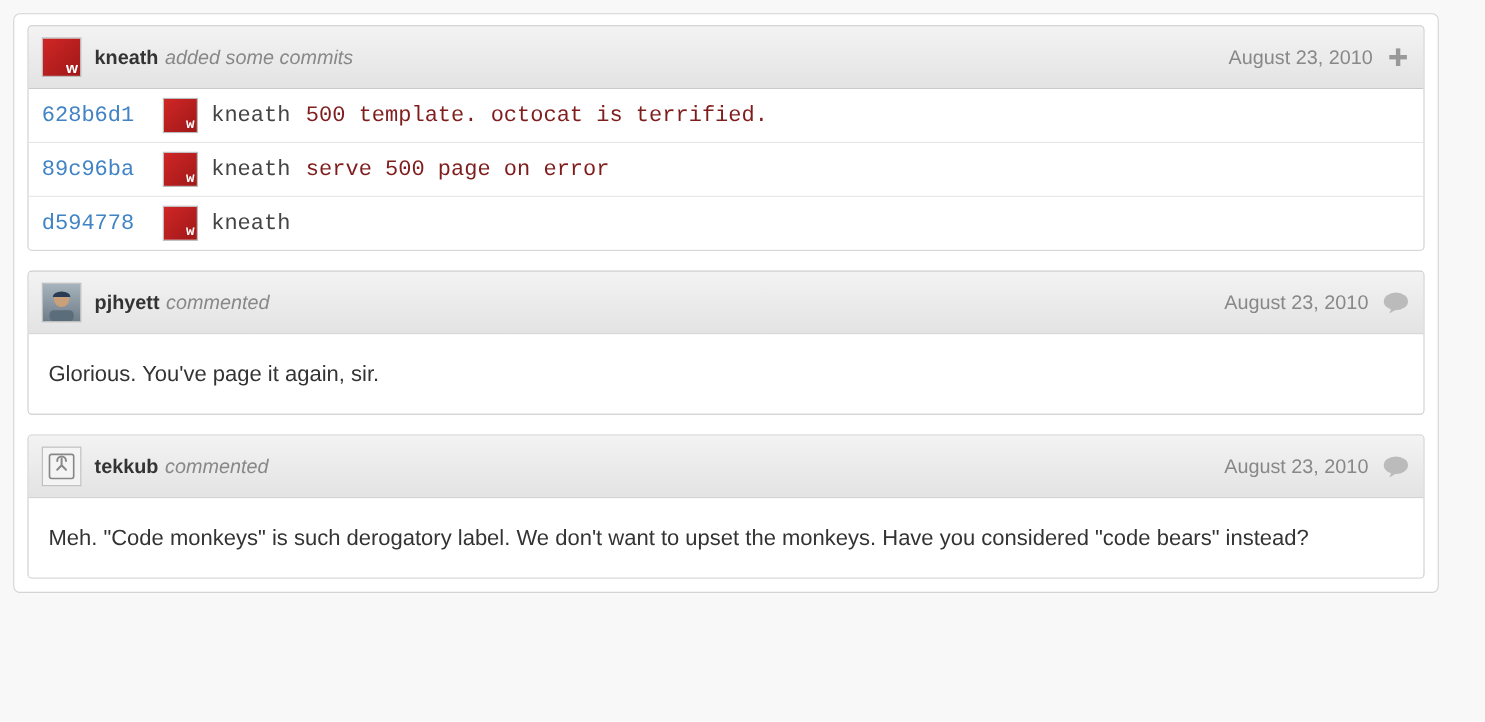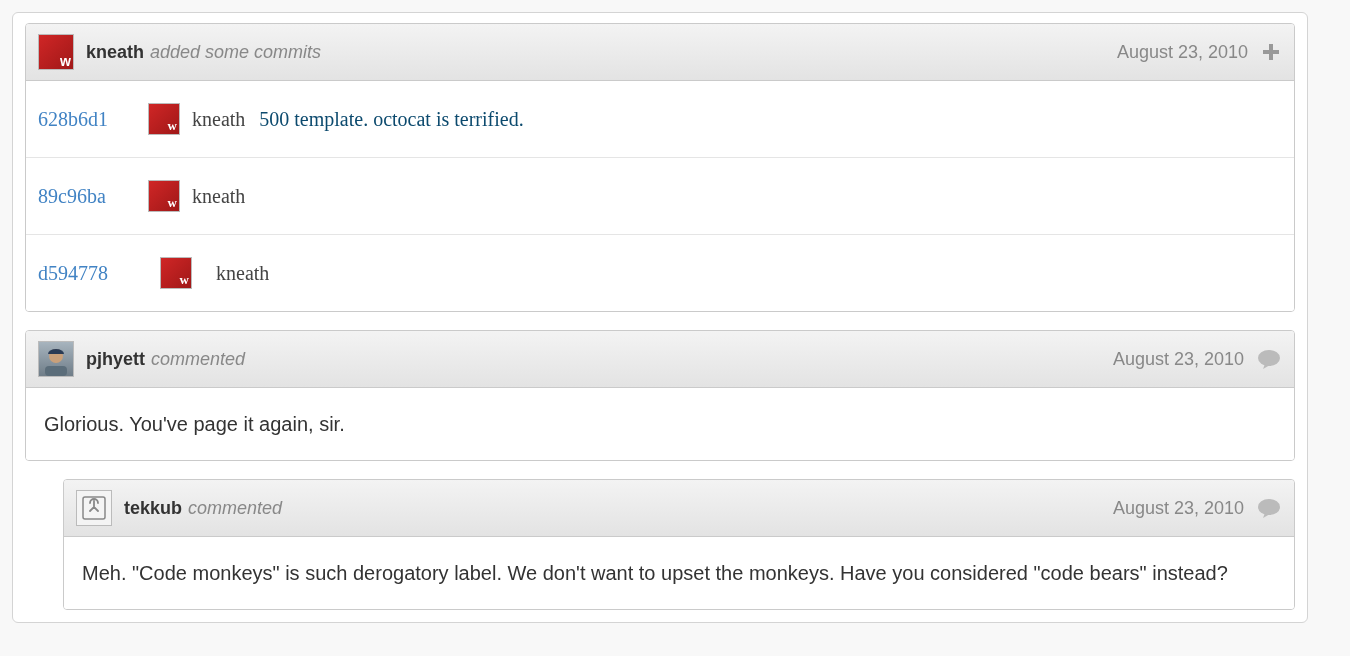--- a/index.html
+++ b/index.html
@@ -18,21 +18,21 @@
     border: 1px solid #d4d4d4;
     border-radius: 6px;
     padding: 10px 12px 12px 12px;
   }
   .block {
     border: 1px solid #cacaca;
     border-radius: 4px;
     margin-bottom: 18px;
     overflow: hidden;
   }
-  .block:last-child { margin-bottom: 0; margin-left: 38px; }
+  .block:last-child { margin-bottom: 0; }
   .header {
     display: flex;
     align-items: center;
     padding: 10px 12px;
     background: linear-gradient(#f3f3f3, #e3e3e3);
     border-bottom: 1px solid #cacaca;
   }
   .avatar {
     width: 36px;
     height: 36px;
@@ -84,38 +84,38 @@
     display: inline-flex; align-items:center; justify-content:center;
   }
   .icon-bubble {
     width: 26px; height: 22px;
     color: #bbb;
     display: inline-flex; align-items:center; justify-content:center;
   }
   .commit-row {
     display: flex;
     align-items: center;
-    padding: 22px 12px;
+    padding: 8px 12px;
     border-bottom: 1px solid #e5e5e5;
     background: #fff;
-    font-family: Liberation Serif, serif;
+    font-family: Liberation Mono, monospace;
     font-size: 20px;
   }
-  .commit-row:last-child { border-bottom: none; gap: 12px; }
+  .commit-row:last-child { border-bottom: none; }
   .sha {
     color: #4183c4;
     width: 110px;
     flex: 0 0 auto;
   }
   .commit-author {
     color: #444;
     margin: 0 14px 0 6px;
   }
   .commit-msg {
-    color: #0c4a6e;
+    color: #7f1d1d;
   }
   .commit-avatar {
     width: 32px; height: 32px;
     margin-right: 6px;
     border:1px solid #bbb;
     flex:0 0 auto;
     display:inline-flex; align-items:flex-end; justify-content:flex-end;
     padding:0 2px 0 0;
     font-size:13px; font-weight:bold; color:#fff;
     background: linear-gradient(135deg, #d02626 0%, #a01818 100%);
@@ -151,20 +151,21 @@
     <div class="commit-row">
       <span class="sha">628b6d1</span>
       <span class="commit-avatar">w</span>
       <span class="commit-author">kneath</span>
       <span class="commit-msg">500 template. octocat is terrified.</span>
     </div>
     <div class="commit-row">
       <span class="sha">89c96ba</span>
       <span class="commit-avatar">w</span>
       <span class="commit-author">kneath</span>
+      <span class="commit-msg">serve 500 page on error</span>
     </div>
     <div class="commit-row">
       <span class="sha">d594778</span>
       <span class="commit-avatar">w</span>
       <span class="commit-author">kneath</span>
     </div>
   </div>
 
   <div class="block">
     <div class="header">

